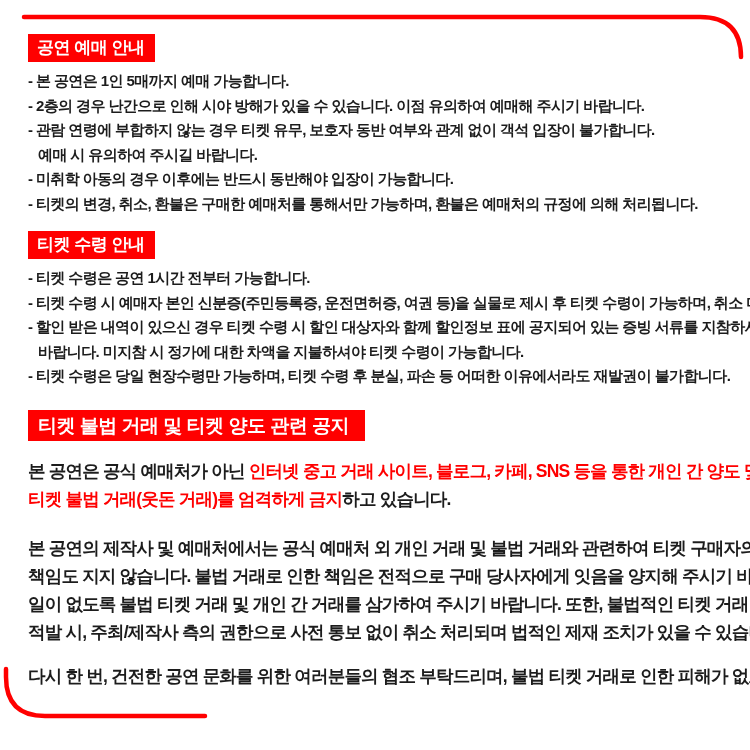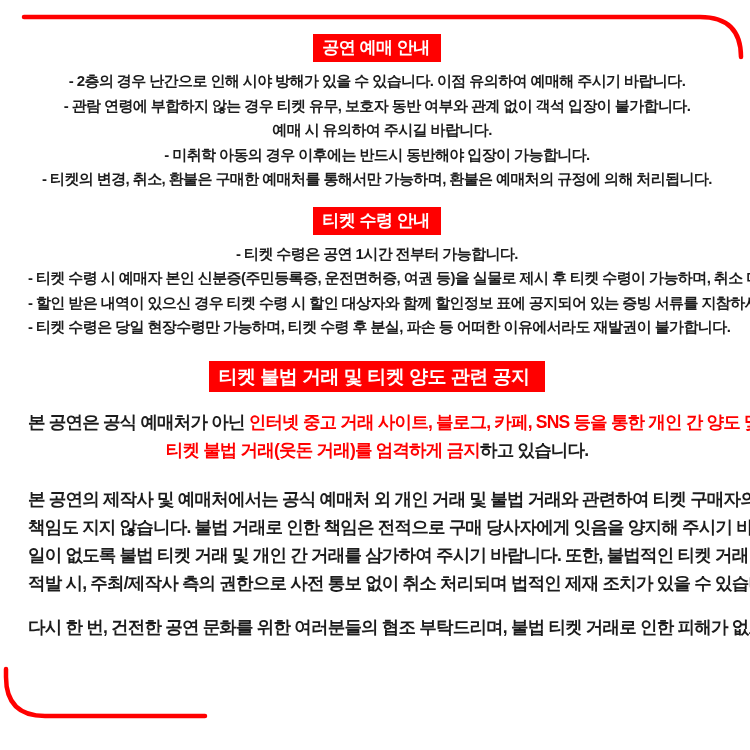--- a/index.html
+++ b/index.html
@@ -28,21 +28,21 @@
     font-weight: 700;
     font-size: 17px;
     line-height: 1;
     padding: 5px 11px 6px 9px;
     letter-spacing: -0.5px;
   }
   .badge.big {
     font-size: 19px;
     padding: 6px 16px 6px 10px;
   }
-  .sec { margin-bottom: 0; text-align: center; }
+  .sec { margin-bottom: 0; }
   .sec .badge { margin-bottom: 7px; }
   .sec2 { margin-top: 15px; }
   .sec3 { margin-top: 21px; }
   .line {
     white-space: nowrap;
     font-size: 15px;
     font-weight: 600;
     line-height: 24.5px;
     letter-spacing: -0.6px;
   }
@@ -66,32 +66,34 @@
 
   <svg class="border-svg" width="750" height="750" viewBox="0 0 750 750" aria-hidden="true">
     <path d="M 24 17 L 700 17 Q 741 17 741 57" fill="none" stroke="#ff0000" stroke-width="4.5" stroke-linecap="round"></path>
     <path d="M 6 669 L 6 677 Q 6 716 45 716 L 205 716" fill="none" stroke="#ff0000" stroke-width="4.5" stroke-linecap="round"></path>
   </svg>
 
   <div class="content">
 
     <div class="sec">
       <div class="badge">공연 예매 안내</div>
+      <div class="line">- 본 공연은 1인 5매까지 예매 가능합니다.</div>
       <div class="line">- 2층의 경우 난간으로 인해 시야 방해가 있을 수 있습니다. 이점 유의하여 예매해 주시기 바랍니다.</div>
       <div class="line">- 관람 연령에 부합하지 않는 경우 티켓 유무, 보호자 동반 여부와 관계 없이 객석 입장이 불가합니다.</div>
       <div class="line indent">예매 시 유의하여 주시길 바랍니다.</div>
       <div class="line">- 미취학 아동의 경우 이후에는 반드시 동반해야 입장이 가능합니다.</div>
       <div class="line">- 티켓의 변경, 취소, 환불은 구매한 예매처를 통해서만 가능하며, 환불은 예매처의 규정에 의해 처리됩니다.</div>
     </div>
 
     <div class="sec sec2">
       <div class="badge">티켓 수령 안내</div>
       <div class="line">- 티켓 수령은 공연 1시간 전부터 가능합니다.</div>
       <div class="line">- 티켓 수령 시 예매자 본인 신분증(주민등록증, 운전면허증, 여권 등)을 실물로 제시 후 티켓 수령이 가능하며, 취소 마감</div>
       <div class="line">- 할인 받은 내역이 있으신 경우 티켓 수령 시 할인 대상자와 함께 할인정보 표에 공지되어 있는 증빙 서류를 지참하시기</div>
+      <div class="line indent">바랍니다. 미지참 시 정가에 대한 차액을 지불하셔야 티켓 수령이 가능합니다.</div>
       <div class="line">- 티켓 수령은 당일 현장수령만 가능하며, 티켓 수령 후 분실, 파손 등 어떠한 이유에서라도 재발권이 불가합니다.</div>
     </div>
 
     <div class="sec sec3">
       <div class="badge big">티켓 불법 거래 및 티켓 양도 관련 공지</div>
 
       <div class="para1">
         <div class="big-line"><span>본 공연은 공식 예매처가 아닌 </span><span class="red-text">인터넷 중고 거래 사이트, 블로그, 카페, SNS 등을 통한 개인 간 양도 및</span></div>
         <div class="big-line"><span class="red-text">티켓 불법 거래(웃돈 거래)를 엄격하게 금지</span><span>하고 있습니다.</span></div>
       </div>

